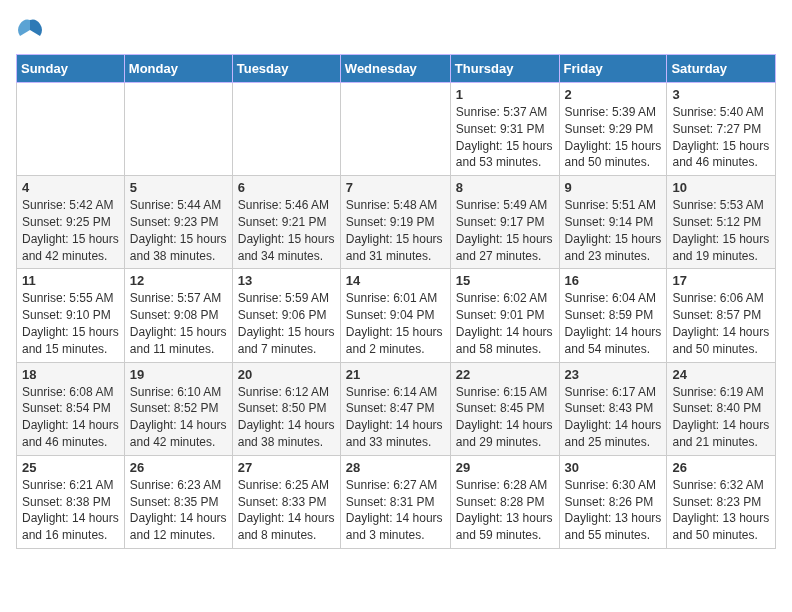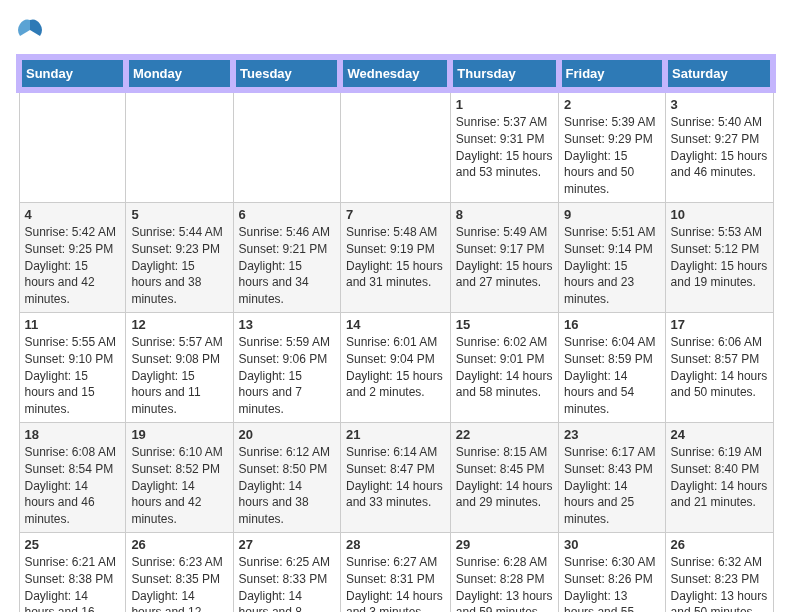--- a/index.html
+++ b/index.html
@@ -57,21 +57,21 @@
       border-collapse: collapse;
       border: 1px solid #ccc;
     }
     .calendar th {
       background-color: #2e7ab6;
       color: #fff;
       font-size: 13px;
       font-weight: bold;
       padding: 6px 4px;
       text-align: left;
-      border: 6px solid #c4b5fd;
+      border: 1px solid #c4b5fd;
     }
     .calendar td {
       vertical-align: top;
       padding: 4px 5px;
       border: 1px solid #ccc;
       font-size: 10px;
       color: #333;
       width: 113px;
       min-height: 80px;
       background: #fff;
@@ -143,21 +143,21 @@
         <td>
           <span class="day-num">2</span>
           <div class="day-info">Sunrise: 5:39 AM
 Sunset: 9:29 PM
 Daylight: 15 hours
 and 50 minutes.</div>
         </td>
         <td>
           <span class="day-num">3</span>
           <div class="day-info">Sunrise: 5:40 AM
-Sunset: 9:27 PM
+Sunset: 7:27 PM
 Daylight: 15 hours
 and 46 minutes.</div>
         </td>
       </tr>
       <tr>
         <td>
           <span class="day-num">4</span>
           <div class="day-info">Sunrise: 5:42 AM
 Sunset: 9:25 PM
 Daylight: 15 hours
@@ -281,21 +281,21 @@
         </td>
         <td>
           <span class="day-num">21</span>
           <div class="day-info">Sunrise: 6:14 AM
 Sunset: 8:47 PM
 Daylight: 14 hours
 and 33 minutes.</div>
         </td>
         <td>
           <span class="day-num">22</span>
-          <div class="day-info">Sunrise: 8:15 AM
+          <div class="day-info">Sunrise: 6:15 AM
 Sunset: 8:45 PM
 Daylight: 14 hours
 and 29 minutes.</div>
         </td>
         <td>
           <span class="day-num">23</span>
           <div class="day-info">Sunrise: 6:17 AM
 Sunset: 8:43 PM
 Daylight: 14 hours
 and 25 minutes.</div>

